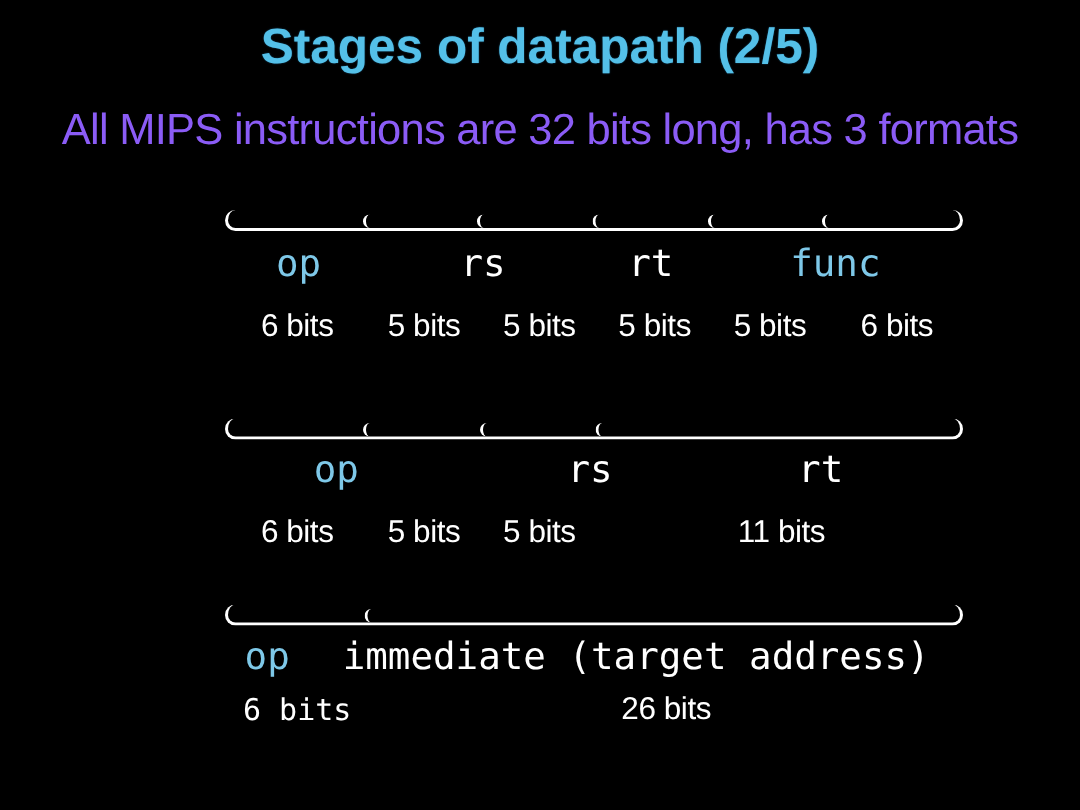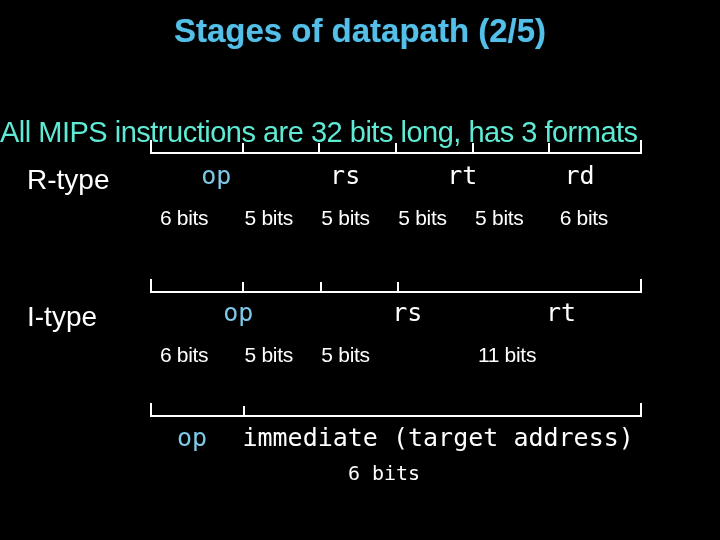--- a/index.html
+++ b/index.html
@@ -1,83 +1,81 @@
 <!DOCTYPE html>
 <html><head>
 <meta charset="utf-8">
 <style>
-  * { margin:0; padding:0; box-sizing:border-box; }
+  * { margin:0; padding:0; box-sizing:border-box;border-radius:23px; }
   html,body { background:#000; }
   .slide {
     position:relative; width:720px; height:540px; background:#000;
     overflow:hidden; font-family:"Liberation Sans", sans-serif;
   }
   .title {
     position:absolute; top:12px; left:0; width:100%; text-align:center;
     font-size:33px; font-weight:bold; color:#54C0E8;
     text-shadow:0 0 1px #1d5f86;
   }
   .subtitle {
-    position:absolute; top:71px; left:0; width:100%; text-align:left;
-    font-size:29px; color:#5eead4; letter-spacing:-0.5px;margin-top:45px;
+    position:absolute; top:71px; left:0; width:100%; text-align:center;
+    font-size:29px; color:#8b5cf6; letter-spacing:-0.5px;
   }
   .fmt-label { position:absolute; left:27px; font-size:28px; color:#ffffff; }
   .ruler {
     position:absolute; left:150px; width:492px; height:14px;
     border-left:2px solid #fff; border-right:2px solid #fff; border-bottom:2px solid #fff;
     display:flex; align-items:flex-end;
   }
   .ruler .seg { height:9px; }
   .ruler .seg + .seg { border-left:2px solid #fff; }
   .fields {
-    position:absolute; left:146px; width:492px; display:flex;
+    position:absolute; left:132px; width:492px; display:flex;
     font-family:"DejaVu Sans Mono", monospace; font-size:25px; color:#ffffff;
   }
   .fields .field { text-align:center; white-space:nowrap; overflow:visible; }
   .fields .field.hl { color:#7EC8E8; }
   .bits {
-    position:absolute; left:138px; width:492px; display:flex;
+    position:absolute; left:152px; width:492px; display:flex;
     font-size:21px; color:#ffffff; letter-spacing:-0.3px;justify-content:center;
   }
   .bits .bit { text-align:center; white-space:nowrap; }
   .bits .bit.mono { font-family:"DejaVu Sans Mono", monospace; font-size:20px; letter-spacing:0; }
 </style>
 </head>
 <body>
 
 <div class="slide">
 
   <div class="title">Stages of datapath (2/5)</div>
   <div class="subtitle">All MIPS instructions are 32 bits long, has 3 formats</div>
 
-  <div class="fmt-label" style="top:164px">R-type</div>
   <div class="ruler" style="top:140px">
     <div class="seg" style="flex:6"></div>
     <div class="seg" style="flex:5"></div>
     <div class="seg" style="flex:5"></div>
     <div class="seg" style="flex:5"></div>
     <div class="seg" style="flex:5"></div>
     <div class="seg" style="flex:6"></div>
   </div>
   <div class="fields" style="top:161px">
     <div class="field hl" style="flex:6">op</div>
     <div class="field" style="flex:5">rs</div>
     <div class="field" style="flex:5">rt</div>
-    <div class="field" style="flex:5">rd</div>
+    <div class="field hl" style="flex:6">func</div>
   </div>
   <div class="bits" style="top:206px">
     <div class="bit" style="flex:6">6 bits</div>
     <div class="bit" style="flex:5">5 bits</div>
     <div class="bit" style="flex:5">5 bits</div>
     <div class="bit" style="flex:5">5 bits</div>
     <div class="bit" style="flex:5">5 bits</div>
     <div class="bit" style="flex:6">6 bits</div>
   </div>
 
-  <div class="fmt-label" style="top:301px">I-type</div>
   <div class="ruler" style="top:279px">
     <div class="seg" style="flex:6"></div>
     <div class="seg" style="flex:5"></div>
     <div class="seg" style="flex:5"></div>
     <div class="seg" style="flex:16"></div>
   </div>
   <div class="fields" style="top:298px">
     <div class="field hl" style="flex:6">op</div>
     <div class="field" style="flex:5">rs</div>
     <div class="field" style="flex:5">rt</div>
@@ -92,15 +90,16 @@
   <div class="ruler" style="top:403px">
     <div class="seg" style="flex:6"></div>
     <div class="seg" style="flex:26"></div>
   </div>
   <div class="fields" style="top:423px">
     <div class="field hl" style="flex:6">op</div>
     <div class="field" style="flex:26">immediate (target address)</div>
   </div>
   <div class="bits" style="top:461px">
     <div class="bit mono" style="flex:6">6 bits</div>
+    <div class="bit" style="flex:26">26 bits</div>
   </div>
 
 </div>
 
 </body></html>

